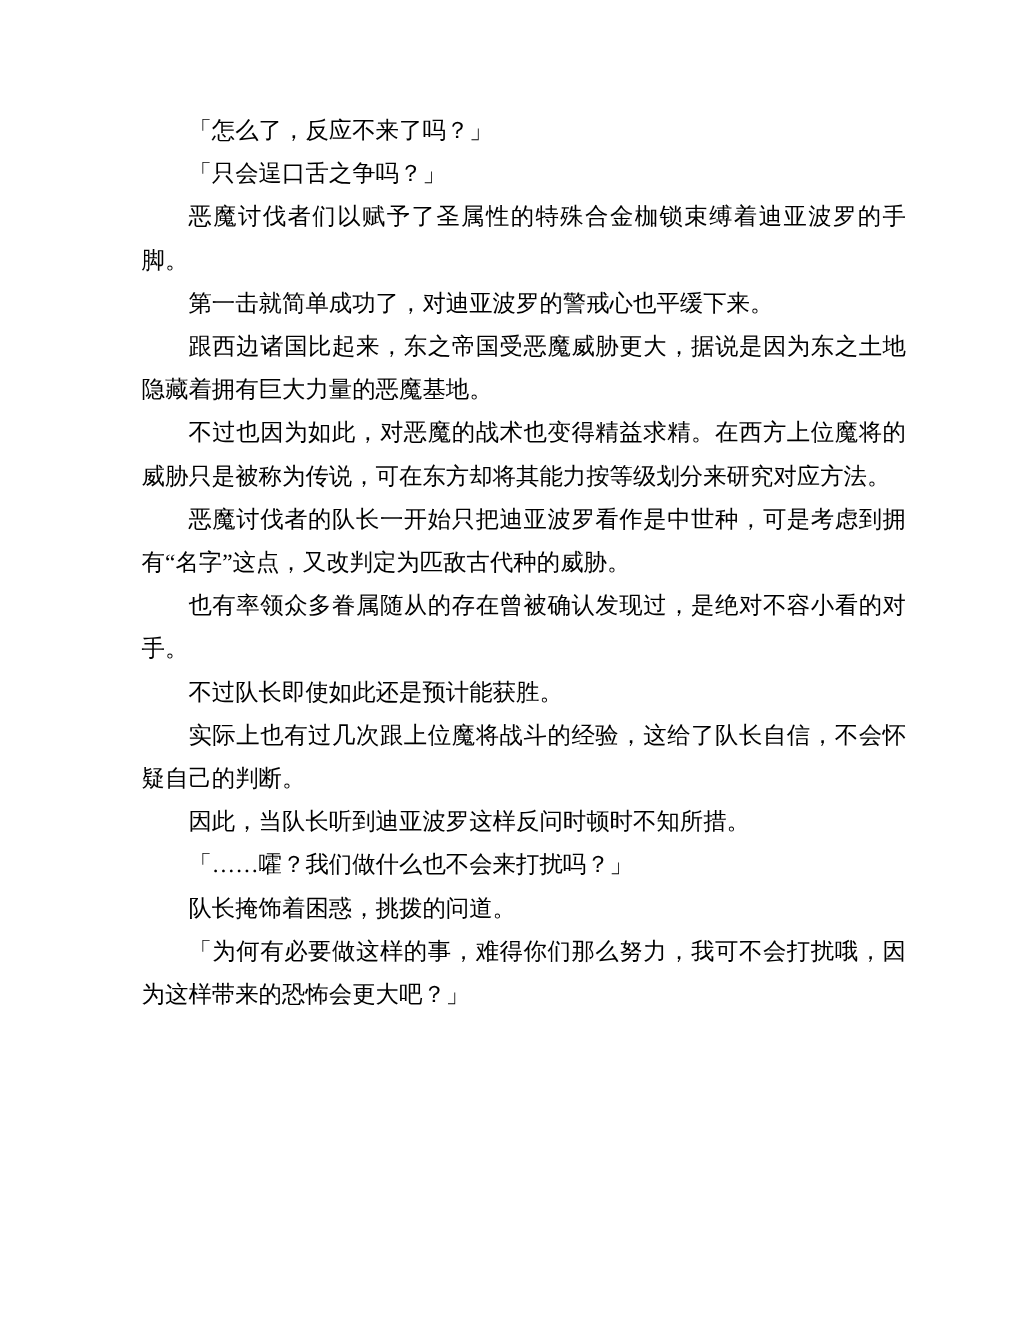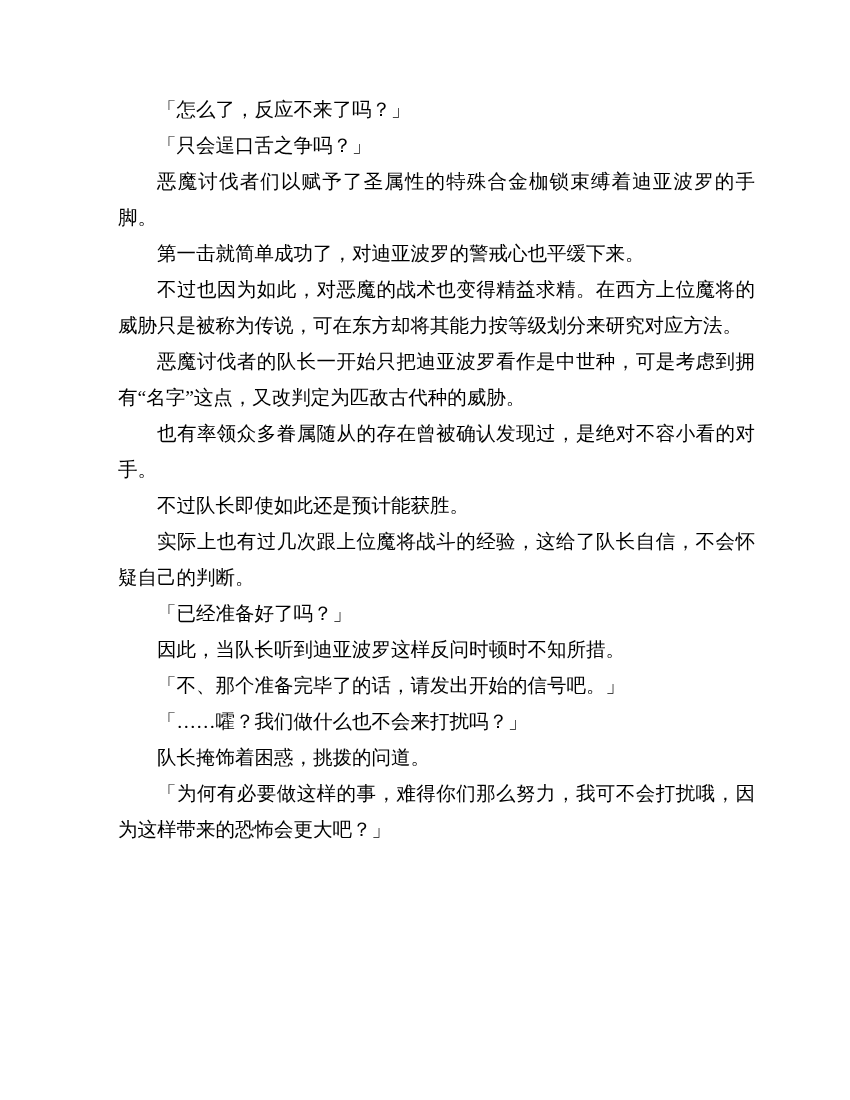--- a/index.html
+++ b/index.html
@@ -38,26 +38,25 @@
 </style>
 </head>
 <body>
 
 <div class="page">
   <div class="body-text">
     <p class="para quote">「怎么了，反应不来了吗？」</p>
     <p class="para quote">「只会逞口舌之争吗？」</p>
     <p class="para">恶魔讨伐者们以赋予了圣属性的特殊合金枷锁束缚着迪亚波罗的手脚。</p>
     <p class="para">第一击就简单成功了，对迪亚波罗的警戒心也平缓下来。</p>
+    <p class="para">跟西边诸国比起来，东之帝国受恶魔威胁更大，据说是因为东之土地隐藏着拥有巨大力量的恶魔基地。</p>
     <p class="para">不过也因为如此，对恶魔的战术也变得精益求精。在西方上位魔将的威胁只是被称为传说，可在东方却将其能力按等级划分来研究对应方法。</p>
     <p class="para">恶魔讨伐者的队长一开始只把迪亚波罗看作是中世种，可是考虑到拥有“名字”这点，又改判定为匹敌古代种的威胁。</p>
     <p class="para">也有率领众多眷属随从的存在曾被确认发现过，是绝对不容小看的对手。</p>
     <p class="para">不过队长即使如此还是预计能获胜。</p>
     <p class="para">实际上也有过几次跟上位魔将战斗的经验，这给了队长自信，不会怀疑自己的判断。</p>
-    <p class="para quote">「已经准备好了吗？」</p>
     <p class="para">因此，当队长听到迪亚波罗这样反问时顿时不知所措。</p>
-    <p class="para quote">「不、那个准备完毕了的话，请发出开始的信号吧。」</p>
     <p class="para quote">「……嚯？我们做什么也不会来打扰吗？」</p>
     <p class="para">队长掩饰着困惑，挑拨的问道。</p>
     <p class="para quote">「为何有必要做这样的事，难得你们那么努力，我可不会打扰哦，因为这样带来的恐怖会更大吧？」</p>
 
   </div>
 </div>
 
 </body></html>

